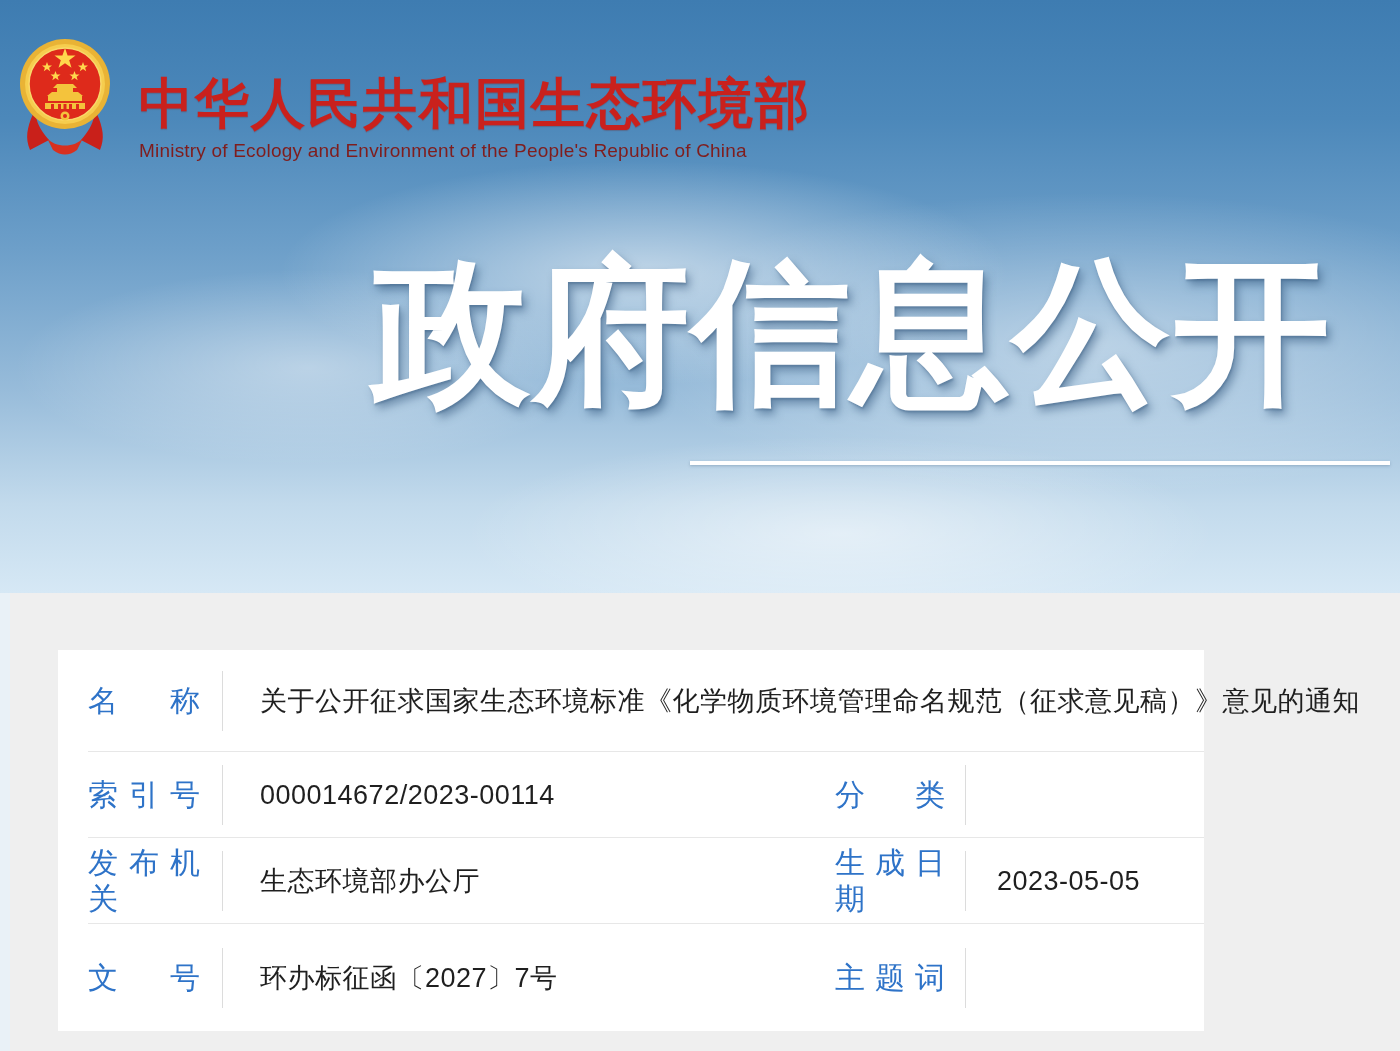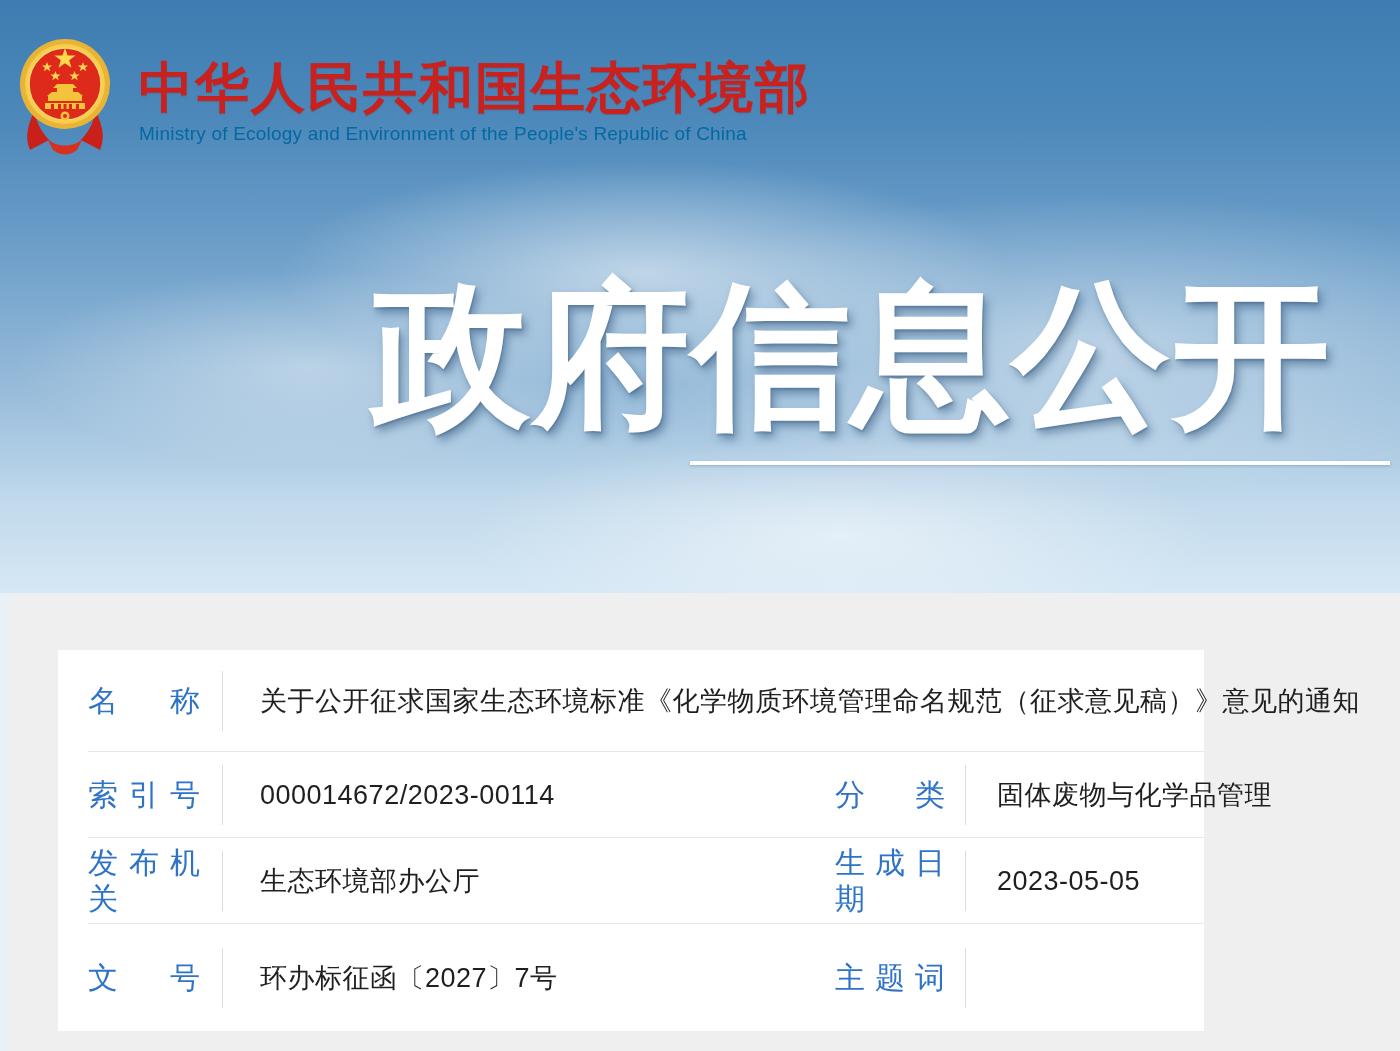--- a/index.html
+++ b/index.html
@@ -14,35 +14,34 @@
     position:absolute;left:0;top:0;width:1400px;height:593px;
     background:
       radial-gradient(ellipse 520px 160px at 46% 46%, rgba(255,255,255,.55), rgba(255,255,255,0) 70%),
       radial-gradient(ellipse 420px 140px at 22% 62%, rgba(255,255,255,.38), rgba(255,255,255,0) 70%),
       radial-gradient(ellipse 650px 210px at 78% 58%, rgba(255,255,255,.42), rgba(255,255,255,0) 72%),
       radial-gradient(ellipse 500px 130px at 60% 90%, rgba(255,255,255,.5), rgba(255,255,255,0) 75%),
       linear-gradient(180deg,#3e7cb1 0%,#4c88ba 20%,#6d9fc9 42%,#98bcda 66%,#c2daec 85%,#d6e8f5 100%);
   }
 
   
-  .brand{position:absolute;left:17px;top:26px;display:flex;align-items:center;cursor:pointer;}
+  .brand{position:absolute;left:17px;top:26px;display:flex;align-items:flex-end;cursor:pointer;}
   .emblem{width:96px;height:136px;flex:0 0 auto;}
   .brand-text{margin-left:26px;padding-top:16px;}
   .site-zh{
     font-size:54px;font-weight:bold;color:#c9211d;letter-spacing:2px;line-height:1.05;
     text-shadow:0 1px 1px rgba(120,20,10,.25);white-space:nowrap;
   }
-  .site-en{font-size:19px;color:#0369a1;margin-top:8px;letter-spacing:0.2px;white-space:nowrap;}
+  .site-en{font-size:19px;color:#7f1d1d;margin-top:8px;letter-spacing:0.2px;white-space:nowrap;}
 
   
   .banner-title{
     position:absolute;left:372px;top:246px;
     font-size:158px;font-weight:900;line-height:1.1;color:#ffffff;letter-spacing:2px;white-space:nowrap;
     text-shadow:4px 6px 9px rgba(49,86,124,.5),1px 2px 2px rgba(49,86,124,.35);
-    margin-top:23px;
   }
   .banner-underline{
     position:absolute;left:690px;top:461px;width:700px;height:4px;background:#ffffff;
     box-shadow:0 1px 3px rgba(70,100,130,.35);
   }
 
   
   .content-wrap{
     position:absolute;left:10px;top:593px;width:1390px;height:458px;background:#efefef;
   }
@@ -125,21 +124,20 @@
       <div class="vdiv c1"></div>
       <div class="val c1">关于公开征求国家生态环境标准《化学物质环境管理命名规范（征求意见稿）》意见的通知</div>
     </div>
 
     <div class="row row-mid bordered">
       <div class="lbl c1">索引号</div>
       <div class="vdiv c1"></div>
       <div class="val c1">000014672/2023-00114</div>
       <div class="lbl c2">分类</div>
       <div class="vdiv c2"></div>
-      <div class="val c2">固体废物与化学品管理</div>
     </div>
 
     <div class="row row-mid bordered">
       <div class="lbl c1">发布机关</div>
       <div class="vdiv c1"></div>
       <div class="val c1">生态环境部办公厅</div>
       <div class="lbl c2">生成日期</div>
       <div class="vdiv c2"></div>
       <div class="val c2">2023-05-05</div>
     </div>

